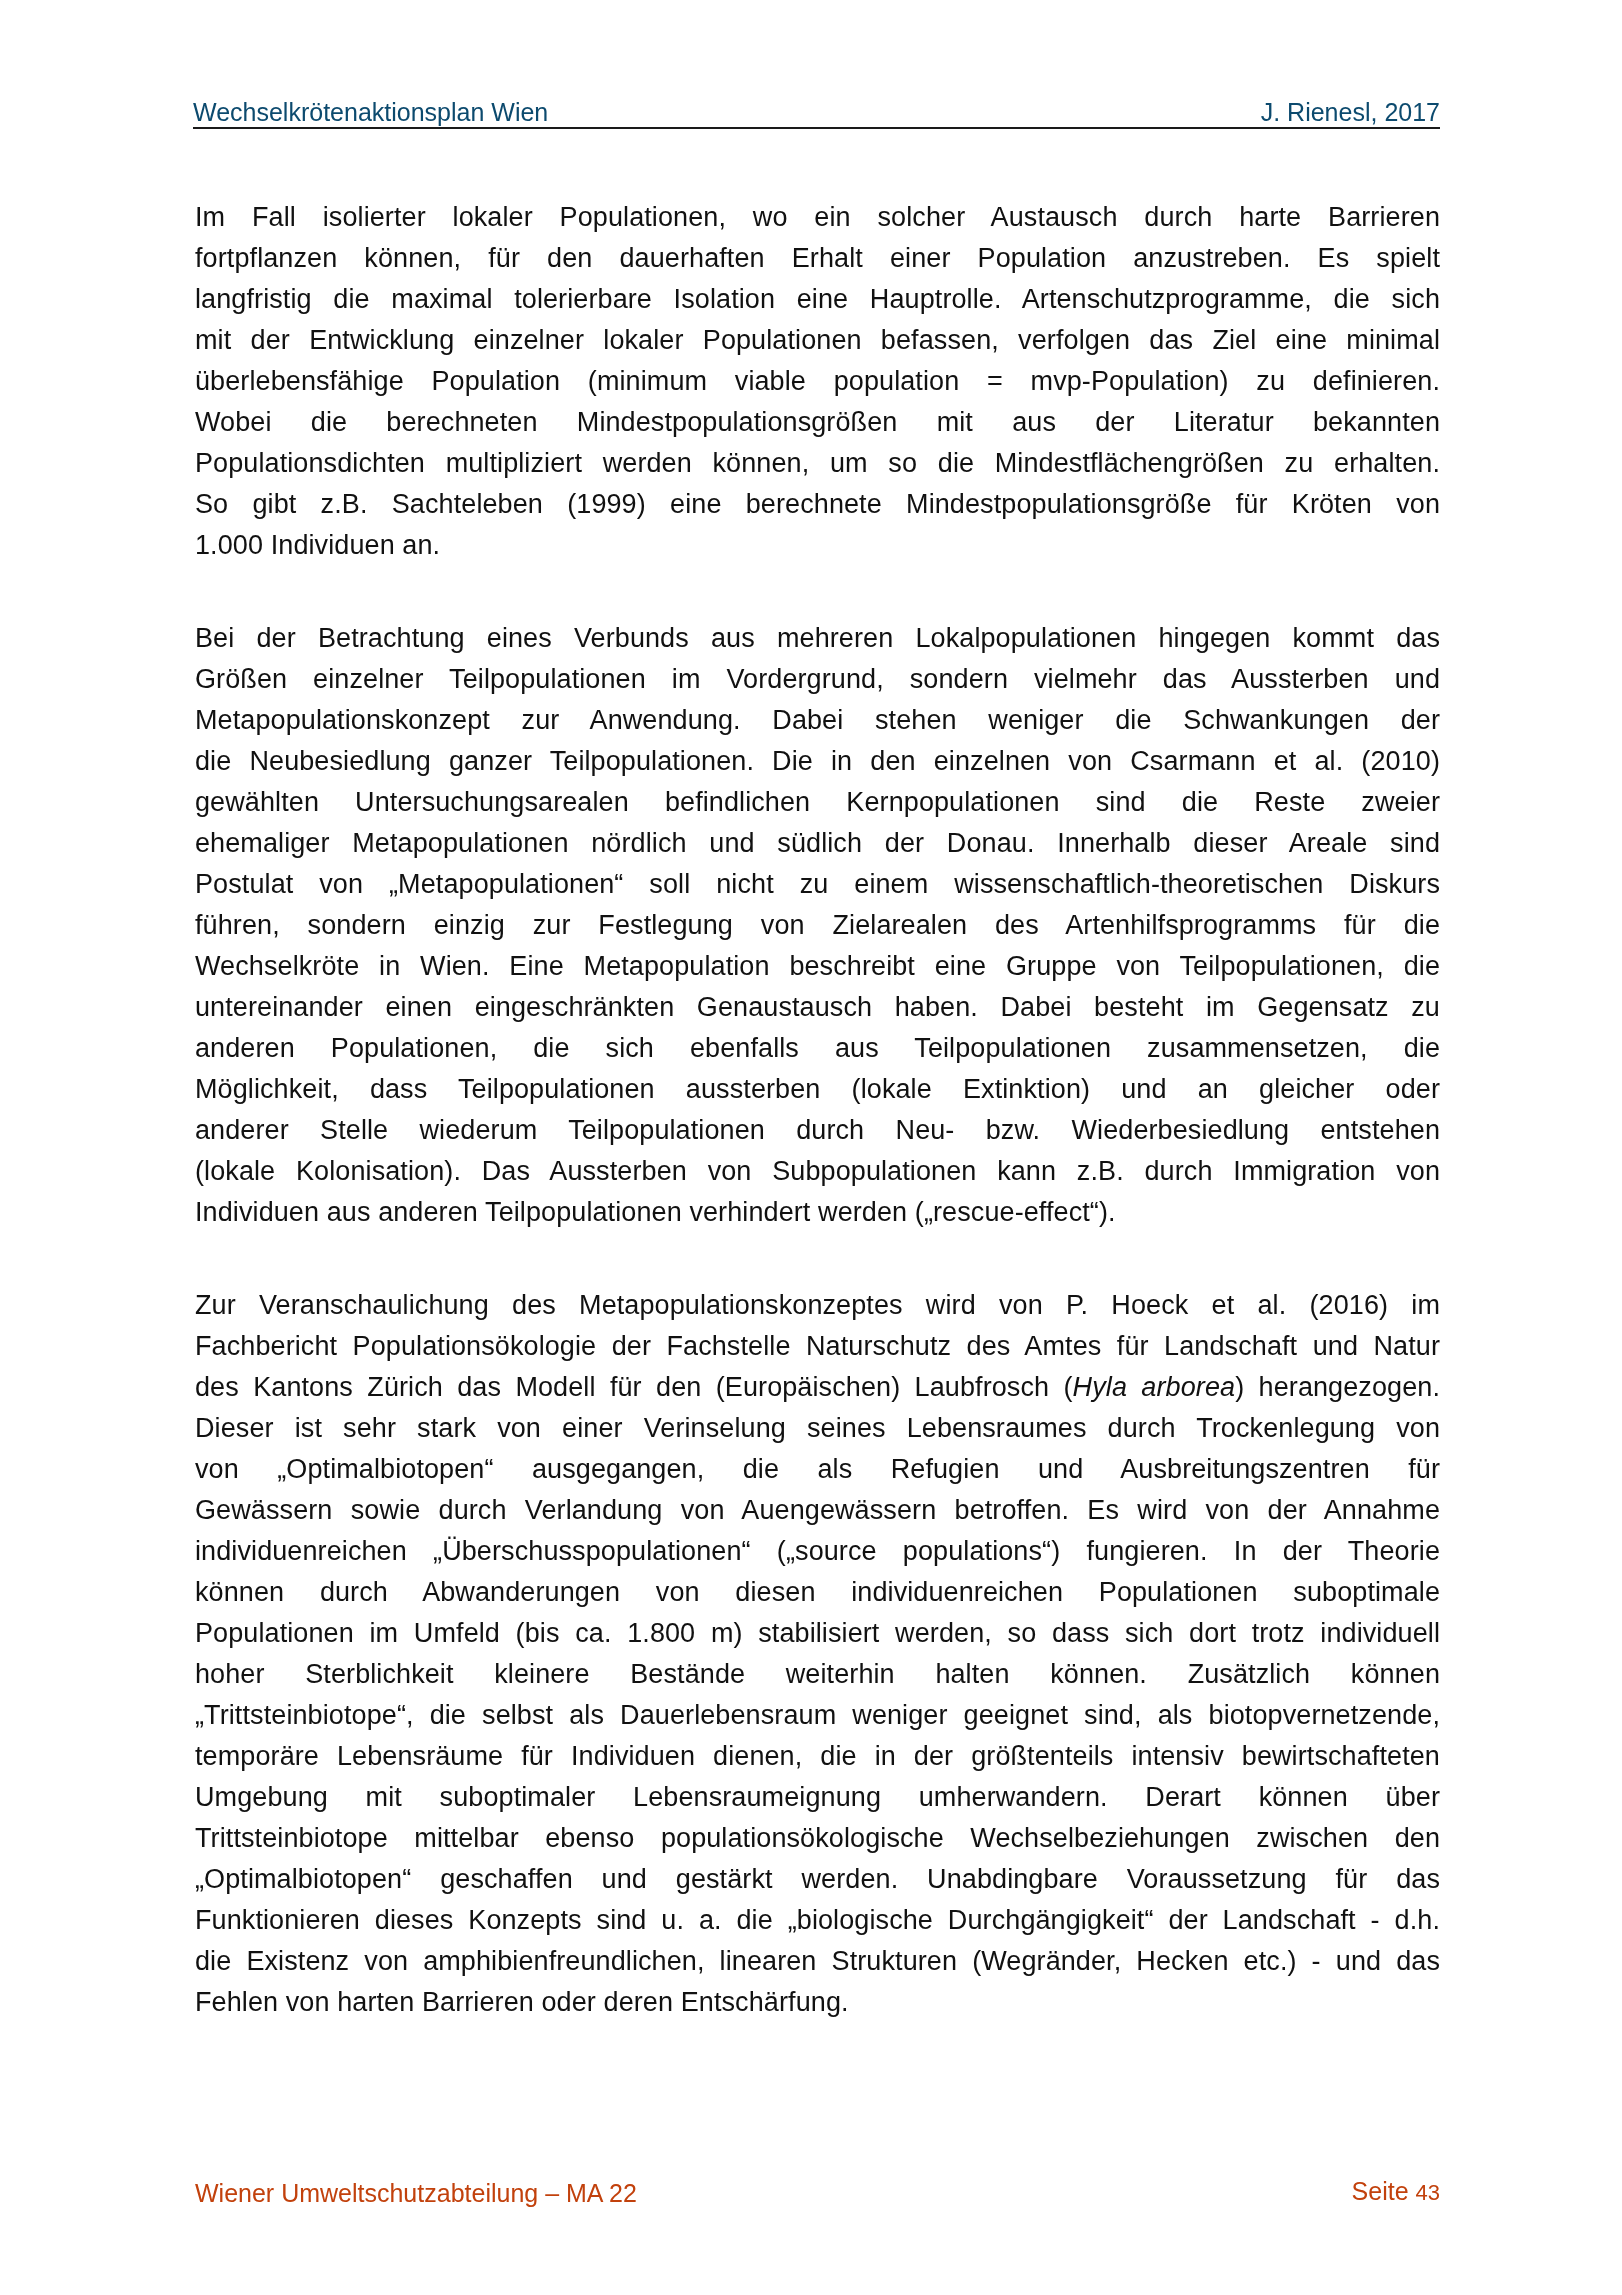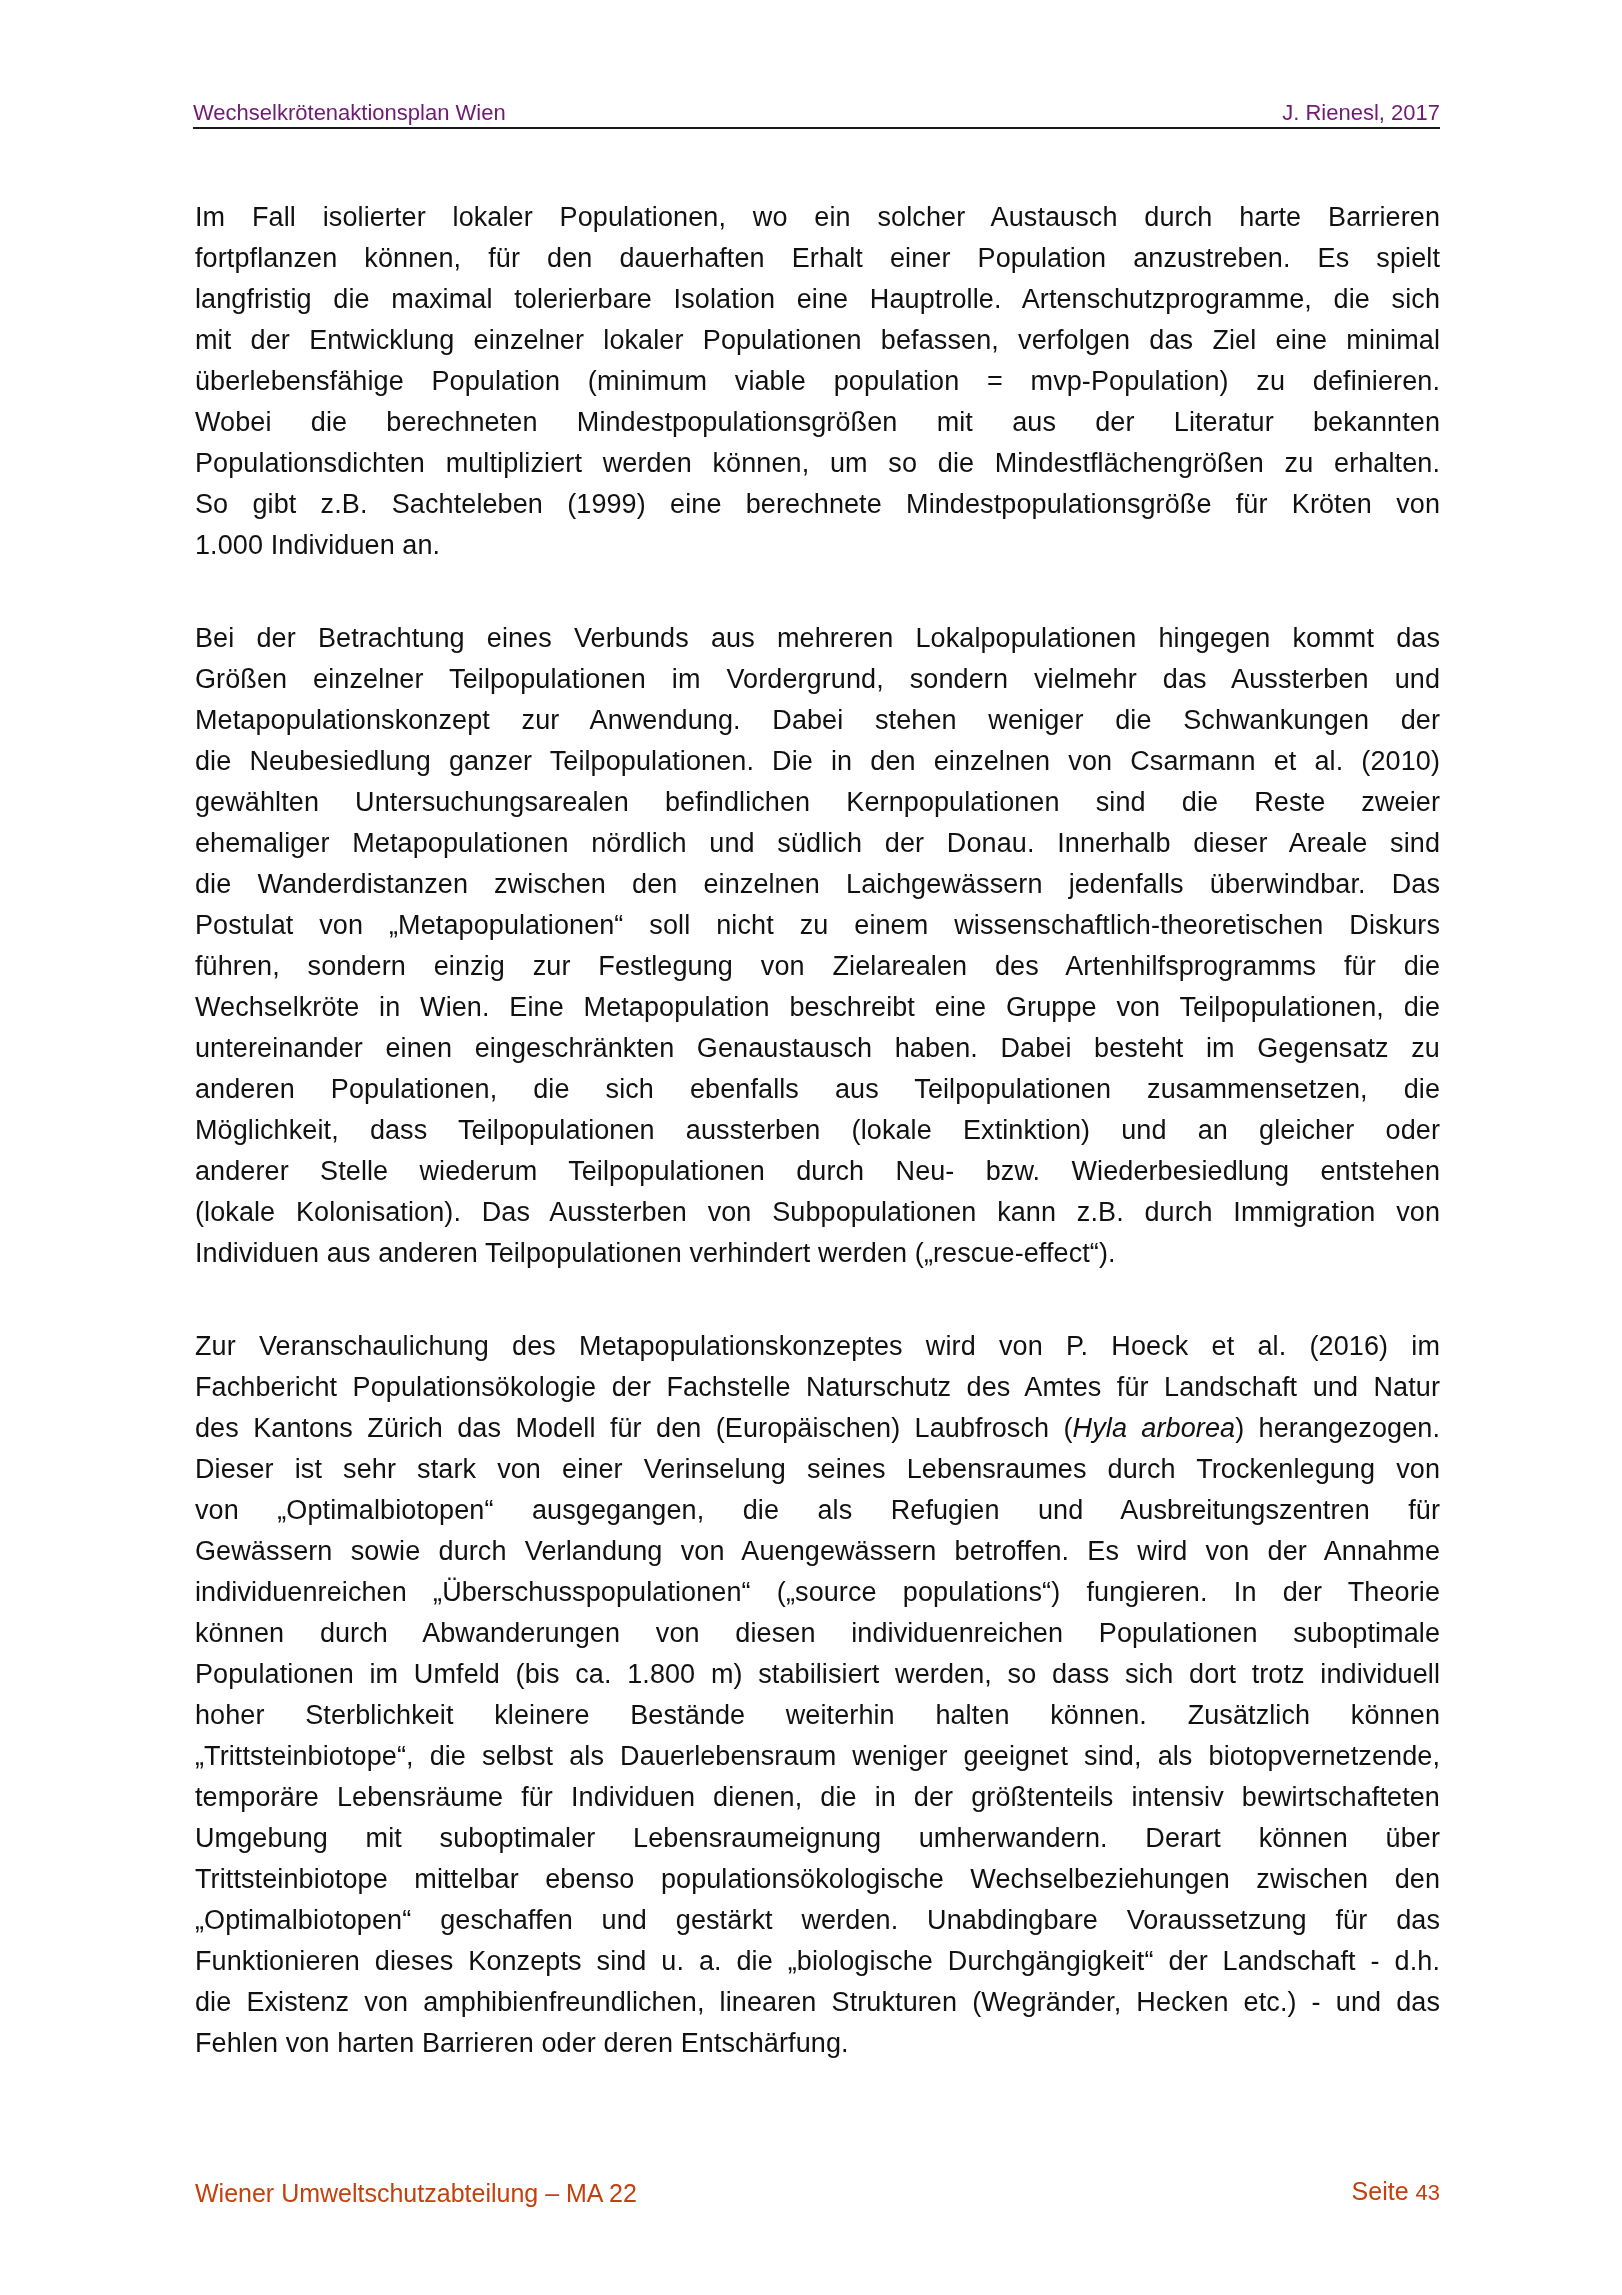--- a/index.html
+++ b/index.html
@@ -18,23 +18,23 @@
     .page-header {
       position: absolute;
       left: 193px;
       top: 96px;
       width: 1247px;
       height: 31px;
       border-bottom: 2.4px solid #1a1a1a;
       display: flex;
       justify-content: space-between;
       align-items: flex-end;
-      font-size: 22px;
+      font-size: 25px;
       line-height: 29px;
-      color: #701a75;
+      color: #0c4a6e;
     }
     .page-header span { padding-bottom: 0px; }
 
     .body-text {
       position: absolute;
       left: 195px;
       top: 197px;
       width: 1245px;
       font-size: 27px;
       letter-spacing: 0.1px;
@@ -97,21 +97,20 @@
     <span class="line last">1.000 Individuen an.</span>
   </p>
 
   <p class="paragraph">
     <span class="line">Bei der Betrachtung eines Verbunds aus mehreren Lokalpopulationen hingegen kommt das</span>
     <span class="line">Größen einzelner Teilpopulationen im Vordergrund, sondern vielmehr das Aussterben und</span>
     <span class="line">Metapopulationskonzept zur Anwendung. Dabei stehen weniger die Schwankungen der</span>
     <span class="line">die Neubesiedlung ganzer Teilpopulationen. Die in den einzelnen von Csarmann et al. (2010)</span>
     <span class="line">gewählten Untersuchungsarealen befindlichen Kernpopulationen sind die Reste zweier</span>
     <span class="line">ehemaliger Metapopulationen nördlich und südlich der Donau. Innerhalb dieser Areale sind</span>
-    <span class="line">die Wanderdistanzen zwischen den einzelnen Laichgewässern jedenfalls überwindbar. Das</span>
     <span class="line">Postulat von „Metapopulationen“ soll nicht zu einem wissenschaftlich-theoretischen Diskurs</span>
     <span class="line">führen, sondern einzig zur Festlegung von Zielarealen des Artenhilfsprogramms für die</span>
     <span class="line">Wechselkröte in Wien. Eine Metapopulation beschreibt eine Gruppe von Teilpopulationen, die</span>
     <span class="line">untereinander einen eingeschränkten Genaustausch haben. Dabei besteht im Gegensatz zu</span>
     <span class="line">anderen Populationen, die sich ebenfalls aus Teilpopulationen zusammensetzen, die</span>
     <span class="line">Möglichkeit, dass Teilpopulationen aussterben (lokale Extinktion) und an gleicher oder</span>
     <span class="line">anderer Stelle wiederum Teilpopulationen durch Neu- bzw. Wiederbesiedlung entstehen</span>
     <span class="line">(lokale Kolonisation). Das Aussterben von Subpopulationen kann z.B. durch Immigration von</span>
     <span class="line last">Individuen aus anderen Teilpopulationen verhindert werden („rescue-effect“).</span>
   </p>

